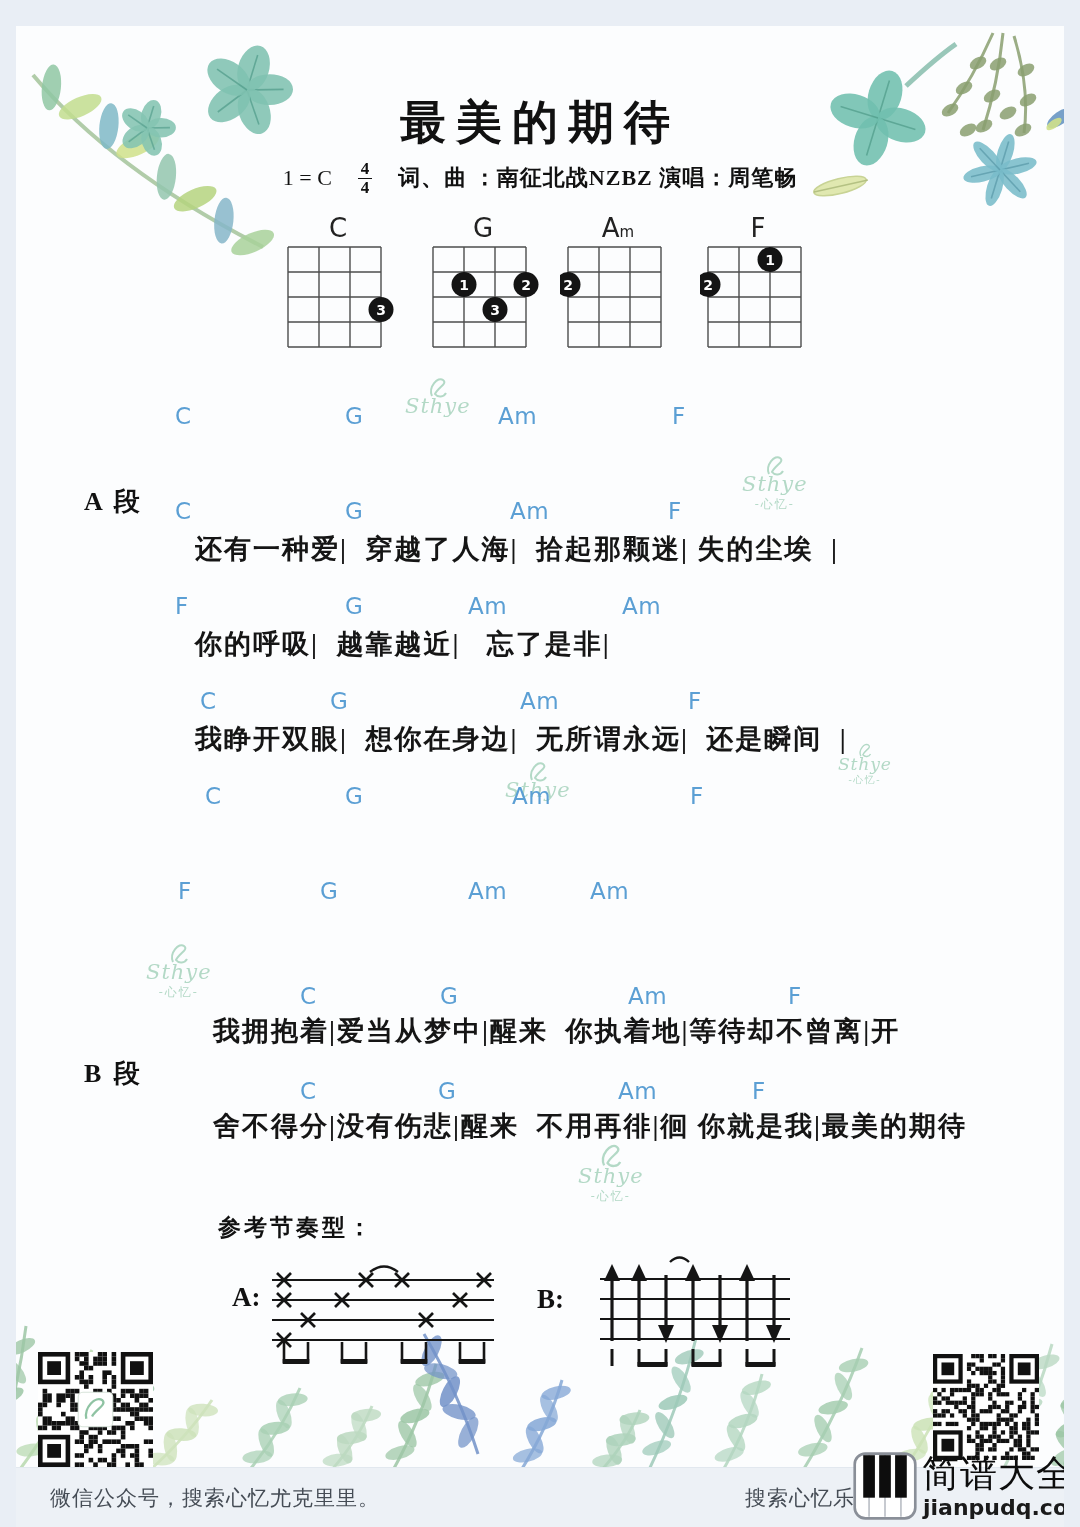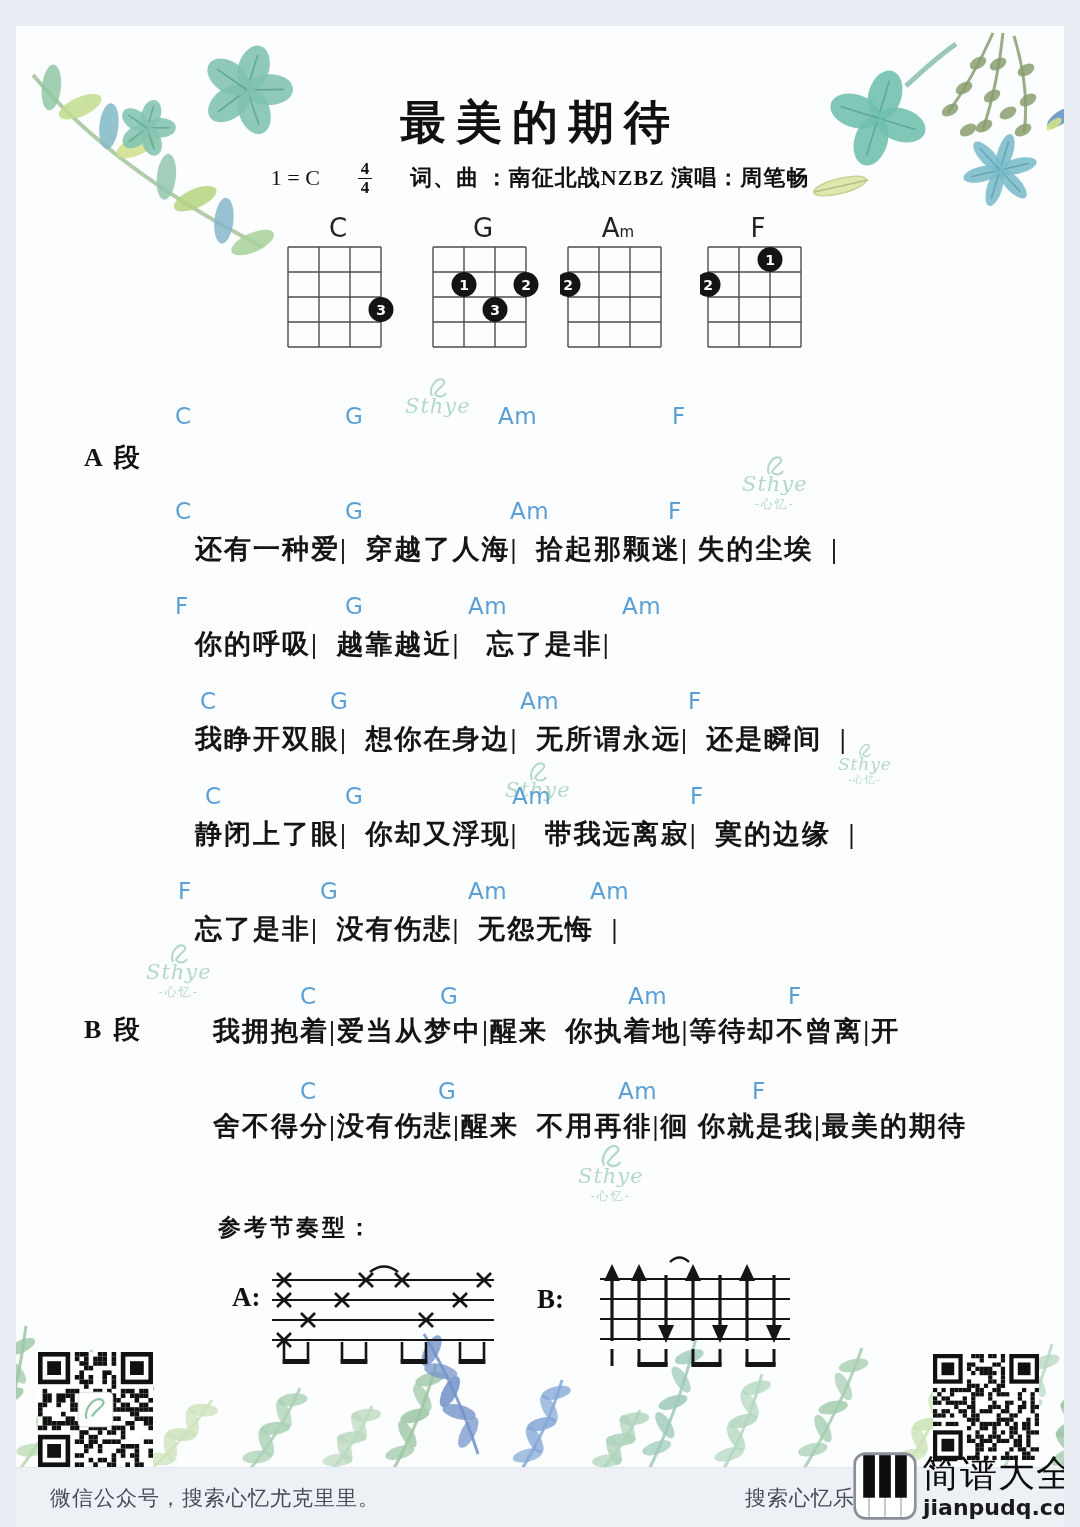--- a/index.html
+++ b/index.html
@@ -6,34 +6,34 @@
   body{
     width:1080px;height:1527px;position:relative;overflow:hidden;
     background:#e9eef5;
     font-family:"Liberation Serif", serif;
     color:#1b1b1b;
   }
   .paper{position:absolute;left:16px;top:26px;right:16px;bottom:0;background:#fcfdfe;}
   .abs{position:absolute;}
   
   .title{left:0;right:0;top:92px;text-align:center;font-size:46px;font-weight:bold;letter-spacing:10px;color:#111;}
-  .keyline{left:0;right:0;top:160px;display:flex;justify-content:center;align-items:center;gap:38px;font-size:22px;color:#111;}
+  .keyline{left:0;right:0;top:160px;display:flex;justify-content:center;align-items:center;gap:26px;font-size:22px;color:#111;}
   .keyline .credits{font-weight:bold;letter-spacing:1px;}
   .frac{display:inline-flex;flex-direction:column;align-items:center;font-size:17px;font-weight:bold;line-height:1.05;}
   .frac .top{border-bottom:1.5px solid #111;padding:0 3px;}
   
   .diagram{width:116px;text-align:center;}
   .diagram .dlabel{font-family:"DejaVu Sans",sans-serif;font-size:26px;color:#222;height:32px;line-height:30px;}
   .diagram .dlabel .sub{font-size:15px;}
   .fret-svg{width:116px;height:104px;display:block;}
   
   .line{position:absolute;left:0;width:1080px;height:92px;z-index:2;}
   .ch{position:absolute;top:0;font-family:"DejaVu Sans",sans-serif;font-size:23px;color:#5b9fd4;font-weight:500;letter-spacing:.5px;}
   .ly{position:absolute;top:33px;font-size:27px;font-weight:600;letter-spacing:2px;color:#151515;white-space:pre;}
-  .seg{position:absolute;font-size:26px;font-weight:600;letter-spacing:3px;color:#111;z-index:2;}
+  .seg{position:absolute;font-size:26px;font-weight:600;letter-spacing:3px;color:#111;z-index:2;margin-top:44px;}
   
   .wm{position:absolute;z-index:1;color:#a7d3bd;opacity:.85;text-align:center;line-height:1;}
   .wm .curl{display:block;margin:0 auto -4px auto;}
   .wm .wtxt{font-style:italic;font-size:21px;letter-spacing:1px;font-family:"DejaVu Serif",serif;}
   .wm .wsub{font-size:12px;margin-top:3px;letter-spacing:2px;}
   .wm.small{transform:scale(.82);}
   
   .rhythm-heading{font-size:23px;font-weight:600;letter-spacing:3px;color:#111;}
   .pat-label{font-size:27px;font-weight:600;color:#111;}
   
@@ -340,28 +340,26 @@
   <span class="ch" style="left:330px">G</span>
   <span class="ch" style="left:520px">Am</span>
   <span class="ch" style="left:688px">F</span>
   <div class="ly" style="left:195px">我睁开双眼|  想你在身边|  无所谓永远|  还是瞬间  |</div>
 </div>
 <div class="line" style="top:783px">
   <span class="ch" style="left:205px">C</span>
   <span class="ch" style="left:345px">G</span>
   <span class="ch" style="left:512px">Am</span>
   <span class="ch" style="left:690px">F</span>
-  <div class="ly" style="left:195px">静闭上了眼|  你却又浮现|   带我远离寂|  寞的边缘  |</div>
 </div>
 <div class="line" style="top:878px">
   <span class="ch" style="left:178px">F</span>
   <span class="ch" style="left:320px">G</span>
   <span class="ch" style="left:468px">Am</span>
   <span class="ch" style="left:590px">Am</span>
-  <div class="ly" style="left:195px">忘了是非|  没有伤悲|  无怨无悔  |</div>
 </div>
 <div class="line" style="top:983px">
   <span class="ch" style="left:300px">C</span>
   <span class="ch" style="left:440px">G</span>
   <span class="ch" style="left:628px">Am</span>
   <span class="ch" style="left:788px">F</span>
   <div class="ly" style="left:213px;top:30px">我拥抱着|爱当从梦中|醒来  你执着地|等待却不曾离|开</div>
 </div>
 <div class="line" style="top:1078px">
   <span class="ch" style="left:300px">C</span>

